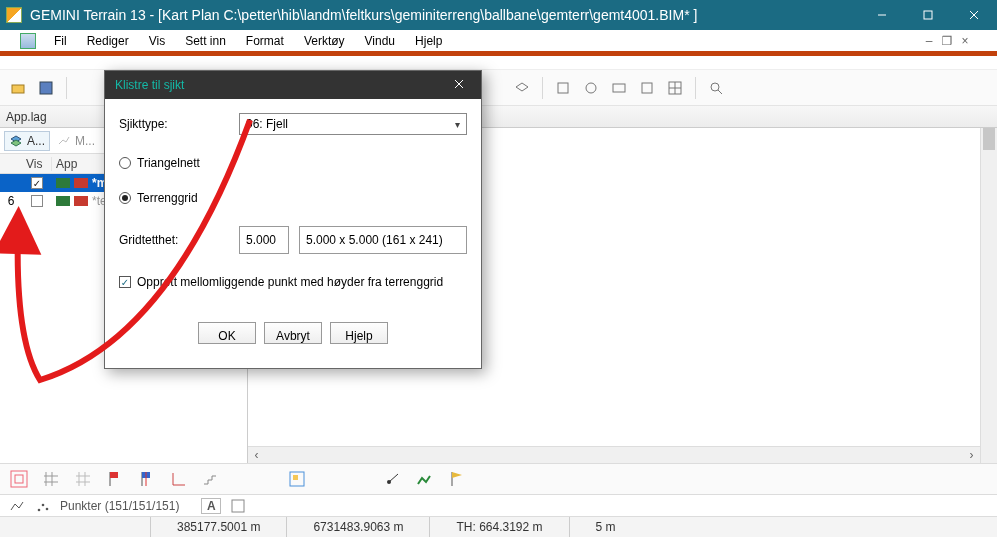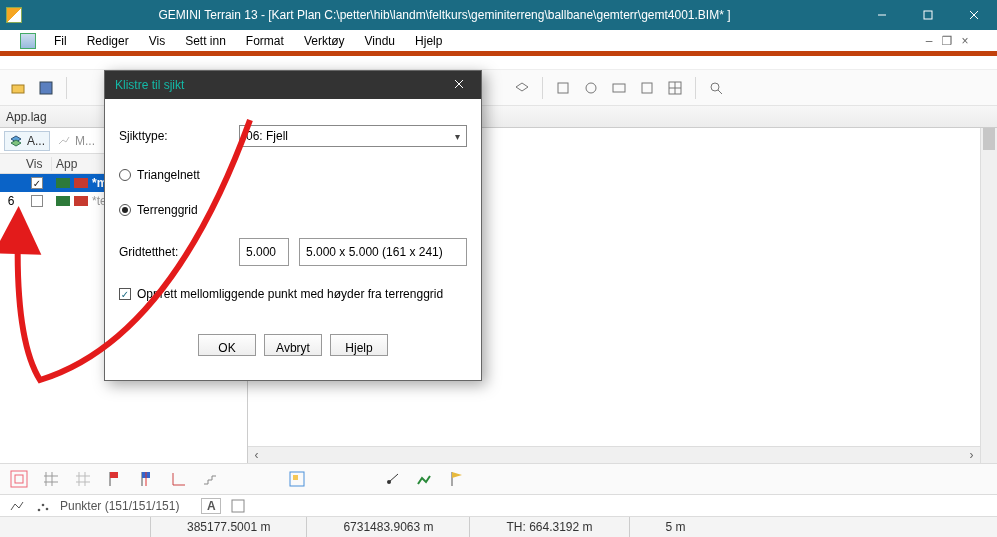--- a/index.html
+++ b/index.html
@@ -1,21 +1,21 @@
 <!DOCTYPE html>
 <html><head>
 <meta charset="utf-8">
 <style>
   * { box-sizing: border-box; margin: 0; padding: 0; font-family: "Segoe UI", Tahoma, sans-serif; font-size: 12px; }
   body { width: 997px; height: 537px; background: #f0f0f0; overflow: hidden; position: relative; }
 
   
   .titlebar { height: 30px; background: #1b6b83; color: #fff; display: flex; align-items: center; padding-left: 6px; }
   .titlebar .app-icon { width: 16px; height: 16px; background: linear-gradient(135deg,#f5a623 50%,#fff 50%); border: 1px solid #8a5; margin-right: 8px; }
-  .titlebar .title { flex: 1; font-size: 12px; text-align: center; }
+  .titlebar .title { flex: 1; font-size: 14px; }
   .titlebar .win-btn { width: 46px; height: 30px; display: flex; align-items: center; justify-content: center; color:#fff; }
 
   
   .menubar { height: 26px; background: #fff; border-bottom: 5px solid #c2410c; display: flex; align-items: center; padding: 0 20px; }
   .menubar .m-icon { width: 16px; height: 16px; border: 1px solid #4a6; background: linear-gradient(#cde,#9bd); margin-right: 8px; }
   .menubar .menu-item { padding: 4px 10px; }
   .menubar .mdi-controls { margin-left: auto; display: flex; gap: 2px; padding-right: 4px; color: #666;}
   .menubar .mdi-controls span { width: 16px; text-align: center; }
 
   
@@ -53,29 +53,29 @@
   .main-view .vscroll .nub { position:absolute; top:0; left:2px; right:2px; height:22px; background:#c7c7c7; }
   .main-view .hscroll { position:absolute; left:0; right:17px; bottom:0; height:17px; background:#f0f0f0; border-top:1px solid #ddd; display:flex; align-items:center; }
   .main-view .hscroll .arr { width:17px; text-align:center; color:#666; }
 
   
   .bottom-tool { height:32px; background:#fafafa; border-top:1px solid #dcdcdc; border-bottom:1px solid #dcdcdc; display:flex; align-items:center; padding:0 10px; gap:14px; }
   .bottom-tool .sq { width:18px; height:18px; }
   .status-row { height:22px; background:#fff; border-bottom:1px solid #dcdcdc; display:flex; align-items:center; padding:0 8px; gap:8px; font-size:11px; color:#555; }
   .status-row .glyph { width:18px; height:18px; display:flex; align-items:center; justify-content:center; }
   .footer { height:20px; background:#f4f4f4; display:flex; align-items:center; font-size:11px; color:#333; }
-  .footer .cell { padding: 0 36px; border-left:1px solid #ccc; height:100%; display:flex; align-items:center; }
+  .footer .cell { padding: 0 26px; border-left:1px solid #ccc; height:100%; display:flex; align-items:center; }
   .footer .cell:first-child { border-left:0; width:150px; }
 
   
   .dialog { position:absolute; left:104px; top:70px; width:378px; background:#fff; border:1px solid #666; box-shadow: 4px 4px 14px rgba(0,0,0,.35); z-index:50; }
   .dialog .dlg-title { height:28px; background:#333; color:#14b8a6; display:flex; align-items:center; padding:0 10px; font-size:12px; }
   .dialog .dlg-title .x { margin-left:auto; width:24px; text-align:center; }
   .dialog .dlg-body { padding: 14px 14px 10px 14px; }
-  .row { display:flex; align-items:center; margin-bottom:12px; gap:10px;margin-top:12px; }
+  .row { display:flex; align-items:center; margin-bottom:12px; gap:10px; }
   .lbl { width:110px; }
   .combo { flex:1; height:22px; border:1px solid #888; display:flex; align-items:center; padding:0 6px; position:relative; background:#fff; }
   .combo .chev { margin-left:auto; color:#444; font-size:10px; }
   .radio, .check { display:flex; align-items:center; gap:6px; margin: 21px 0; }
   .radio-dot { width:12px; height:12px; border:1px solid #555; border-radius:50%; display:inline-flex; align-items:center; justify-content:center; }
   .radio-dot.inner::after { content:""; width:6px; height:6px; background:#222; border-radius:50%; }
   .check-box { width:12px; height:12px; border:1px solid #555; display:inline-flex; align-items:center; justify-content:center; font-size:10px; color:#1b6b83; }
   .txtbox { height:28px; border:1px solid #999; padding:0 6px; display:flex; align-items:center; background:#fff; }
   .dlg-buttons { display:flex; gap:8px; justify-content:center; padding: 12px 0 14px 0; }
   .btn { min-width:58px; height:22px; border:1px solid #999; background:linear-gradient(#fefefe,#eee); display:flex; align-items:flex-end; justify-content:center; padding:0 10px; }

